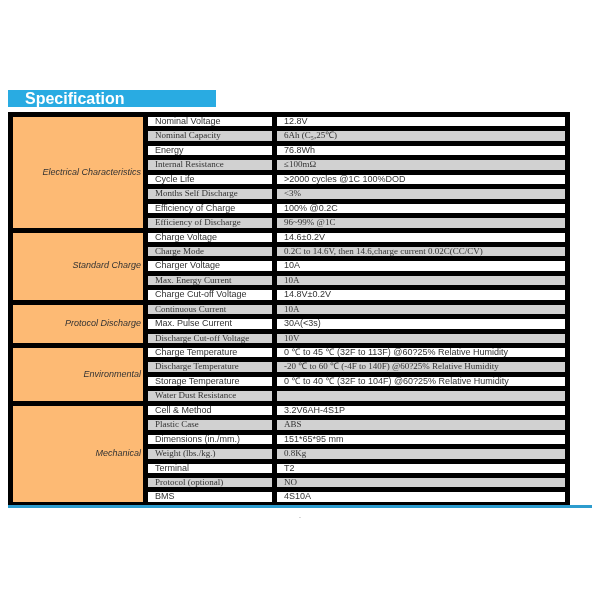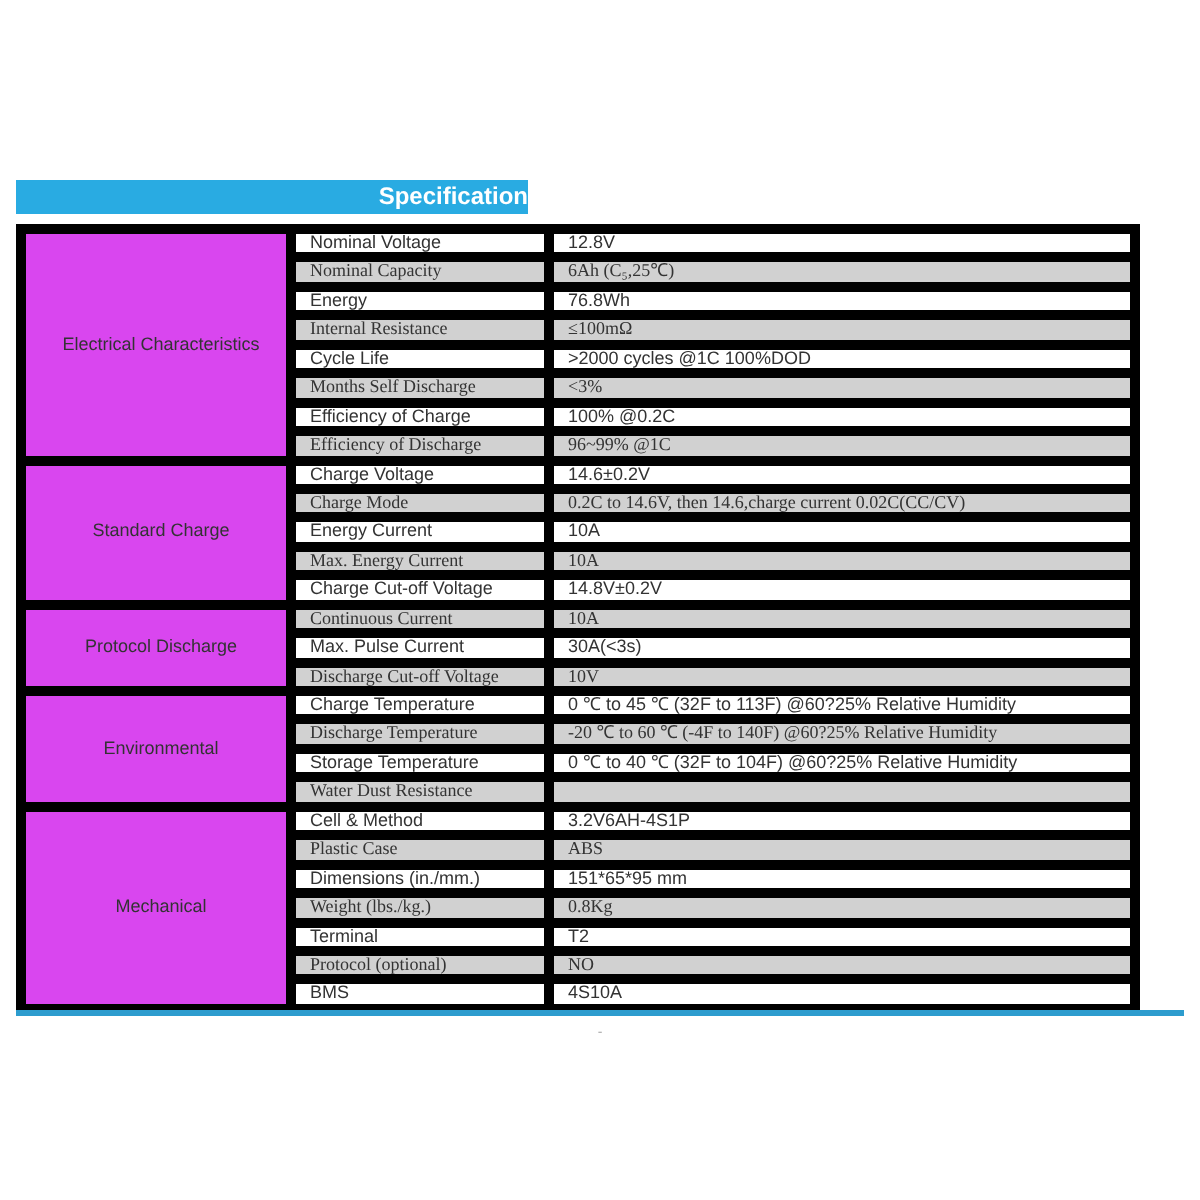--- a/index.html
+++ b/index.html
@@ -3,42 +3,42 @@
 <meta charset="utf-8">
 <style>
   * { margin:0; padding:0; box-sizing:border-box; }
   html,body { width:600px; height:600px; background:#fdfdfd; }
   body { font-family:"Liberation Sans", sans-serif; }
   .page {
     position:relative; width:600px; height:600px; background:#ffffff;
     overflow:hidden;
   }
   .spec-header {
-    position:absolute; left:8px; top:90px; width:256px; height:17px;
+    position:absolute; left:8px; top:90px; width:208px; height:17px;
     background:#29ABE2; color:#ffffff; font-weight:bold;
-    font-size:12px; line-height:17px; padding-left:17px;text-align:right;
+    font-size:16px; line-height:17px; padding-left:17px;
   }
   table.spec-table {
     position:absolute; left:8px; top:112px; width:557px;
     border-collapse:collapse; table-layout:fixed;
     font-size:9px; color:#333333;
   }
   table.spec-table td {
     border:5px solid #000000;
     height:13.2px;
     padding:0 2px 0 7px;
     line-height:1.05;
     overflow:hidden;
     white-space:nowrap;
   }
   table.spec-table { border:1px solid #3c3c3c; }
   td.cat {
-    text-align:center; vertical-align:middle;
-    background:#d946ef; white-space:pre-line;
-    padding:0 4px; line-height:1.6;
+    text-align:right; vertical-align:middle;
+    background:#fdba74; white-space:pre-line;
+    padding:0 4px; line-height:1.6;font-style:italic;
   }
   tr.alt td.param, tr.alt td.value { background:#d1d1d1;font-family:Liberation Serif, serif; }
   .bottom-rule {
     position:absolute; left:8px; top:505px; width:584px; height:3px;
     background:#2D9CCE;
   }
   .page-mark {
     position:absolute; left:0; top:513px; width:600px;
     text-align:center; font-size:7px; color:#a9a9a9;
   }
@@ -95,21 +95,21 @@
         <tr>
           <td class="cat" rowspan="5">Standard Charge</td>
           <td class="param">Charge Voltage</td>
           <td class="value">14.6±0.2V</td>
         </tr>
         <tr class="alt">
           <td class="param">Charge Mode</td>
           <td class="value">0.2C to 14.6V, then 14.6,charge current 0.02C(CC/CV)</td>
         </tr>
         <tr>
-          <td class="param">Energy Current</td>
+          <td class="param">Charger Voltage</td>
           <td class="value">10A</td>
         </tr>
         <tr class="alt">
           <td class="param">Max. Energy Current</td>
           <td class="value">10A</td>
         </tr>
         <tr>
           <td class="param">Charge Cut-off Voltage</td>
           <td class="value">14.8V±0.2V</td>
         </tr>

